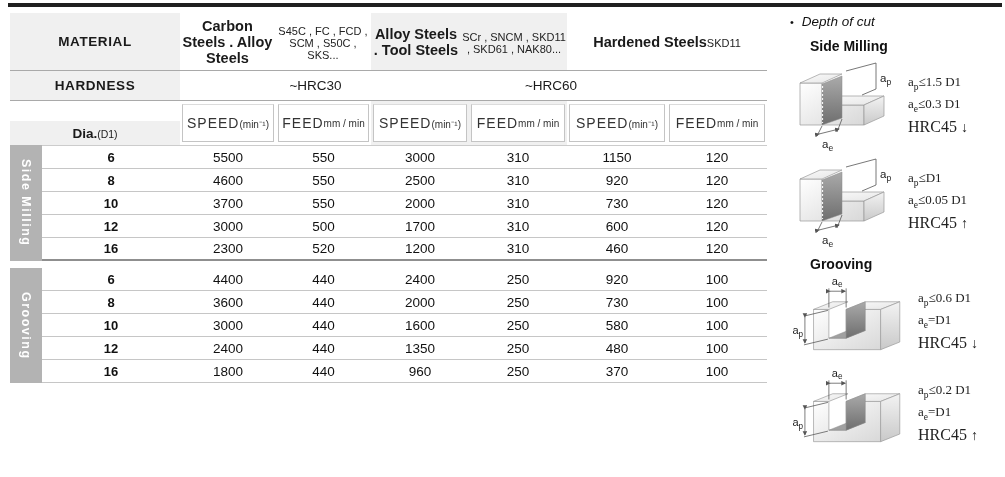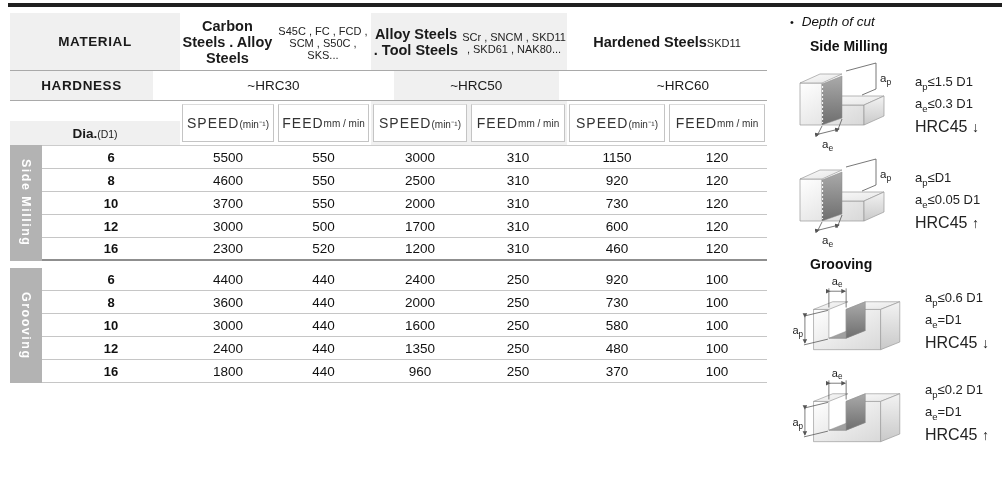--- a/index.html
+++ b/index.html
@@ -48,21 +48,21 @@
   .drow.sep{border-bottom:2px solid #8f8f8f;}
   .dcell{text-align:center;font-size:13.5px;color:#111;}
   .dia{width:138px;font-weight:bold;font-size:13px;}
 
   
   .panel{position:absolute;left:788px;top:14px;width:217px;}
   .panel-title{display:flex;align-items:baseline;font-style:italic;font-size:13.5px;color:#111;}
   .panel-bullet{font-style:normal;font-size:11px;margin:0 8px 0 2px;}
   .sec-head{font-weight:bold;font-size:14px;margin:9px 0 1px 22px;color:#111;}
   .fig{display:flex;align-items:center;margin-left:2px;}
-  .fig-annot{margin-left:17px;}
+  .fig-annot{margin-left:10px;font-family:Liberation Serif, serif;}
   .cond{display:block;font-size:13px;color:#222;margin:4px 0;white-space:nowrap;}
   .cond sub{font-size:9.5px;}
   .hrcline{font-size:16px;color:#222;margin-top:3px;white-space:nowrap;}
   .hrc-arrow{font-size:14px;}
   .svgt{font-size:11.5px;fill:#222;font-family:"Liberation Sans",sans-serif;}
   .svgsub{font-size:8.5px;}
   .defs-holder{position:absolute;width:0;height:0;overflow:hidden;}
 </style>
 </head>
 <body>
@@ -107,21 +107,20 @@
     </div>
     <div class="cell g3">
       <div class="group-name">Hardened Steels</div>
       <div class="group-grades">SKD11</div>
     </div>
   </div>
 
   <div class="trow hard-row">
     <div class="cell c0 gray hard-label">HARDNESS</div>
     <div class="cell g1 hrc">~HRC30</div>
-    <div class="cell g2 gray hrc">~HRC50</div>
     <div class="cell g3 hrc">~HRC60</div>
   </div>
 
   <div class="trow colhead-row">
     <div class="cell c0 gray dia-cell">
       <div class="dia-main">Dia.</div>
       <div class="dia-sub">(D1)</div>
     </div>
     <div class="hcell c1">
       <div class="hbox">

